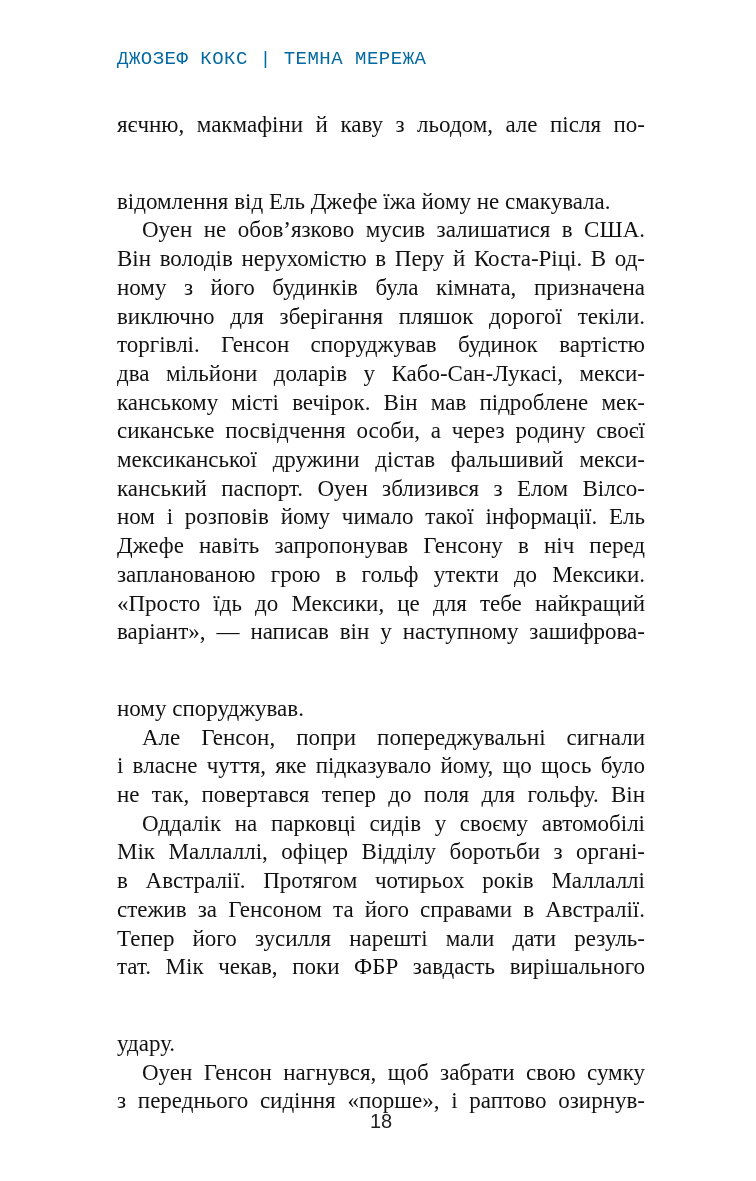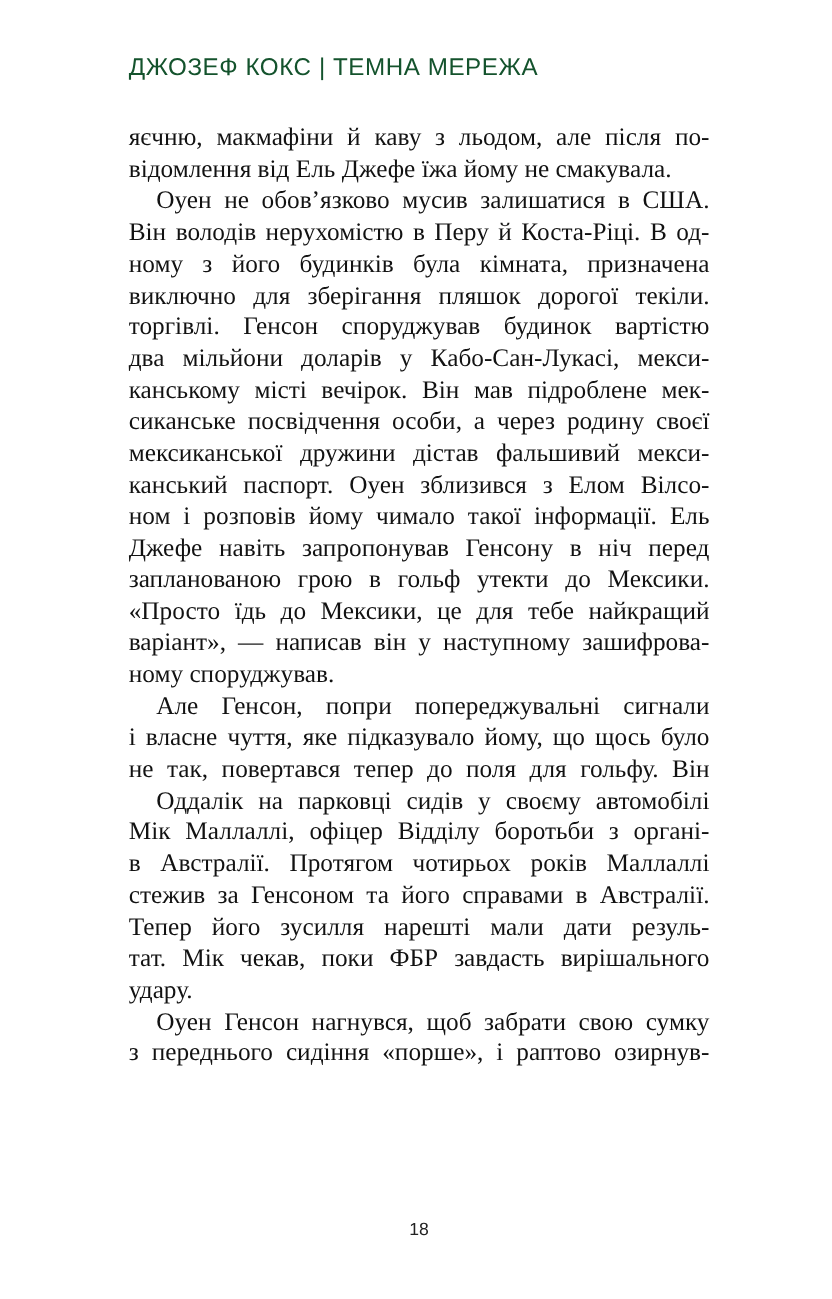--- a/index.html
+++ b/index.html
@@ -12,55 +12,56 @@
     width: 756px;
     height: 1181px;
     background: #ffffff;
     overflow: hidden;
     font-family: "Liberation Serif", serif;
   }
   .running-header {
     position: absolute;
     left: 117px;
     top: 48px;
-    font-family: Liberation Sans, sans-serif;
-    font-size: 22px;
+    font-family: Liberation Mono, monospace;
+    font-size: 19px;
     letter-spacing: 0.5px;
-    color: #14532d;
+    color: #0369a1;
     white-space: nowrap;
   }
   .body-text {
     position: absolute;
     left: 117px;
     top: 111px;
     width: 528px;
     font-family: "Liberation Serif", serif;
     font-size: 23px;
     line-height: 28.7px;
     color: #121212;
   }
   .text-line {
     text-align: justify;
     text-align-last: justify;
     white-space: normal;
   }
   .text-line.para-end {
     text-align-last: left;
+    margin-top: 48px;
   }
   .text-line.indent {
     text-indent: 25px;
   }
   .page-number {
     position: absolute;
     left: 117px;
     top: 1110px;
     width: 528px;
     text-align: center;
     font-family: "Liberation Sans", sans-serif;
-    font-size: 16px;
+    font-size: 20px;
     color: #222222;
   }
 </style>
 </head>
 <body>
 
 <div class="page">
   <header class="running-header">ДЖОЗЕФ КОКС | ТЕМНА МЕРЕЖА</header>
 
   <main class="body-text" id="body-text">

